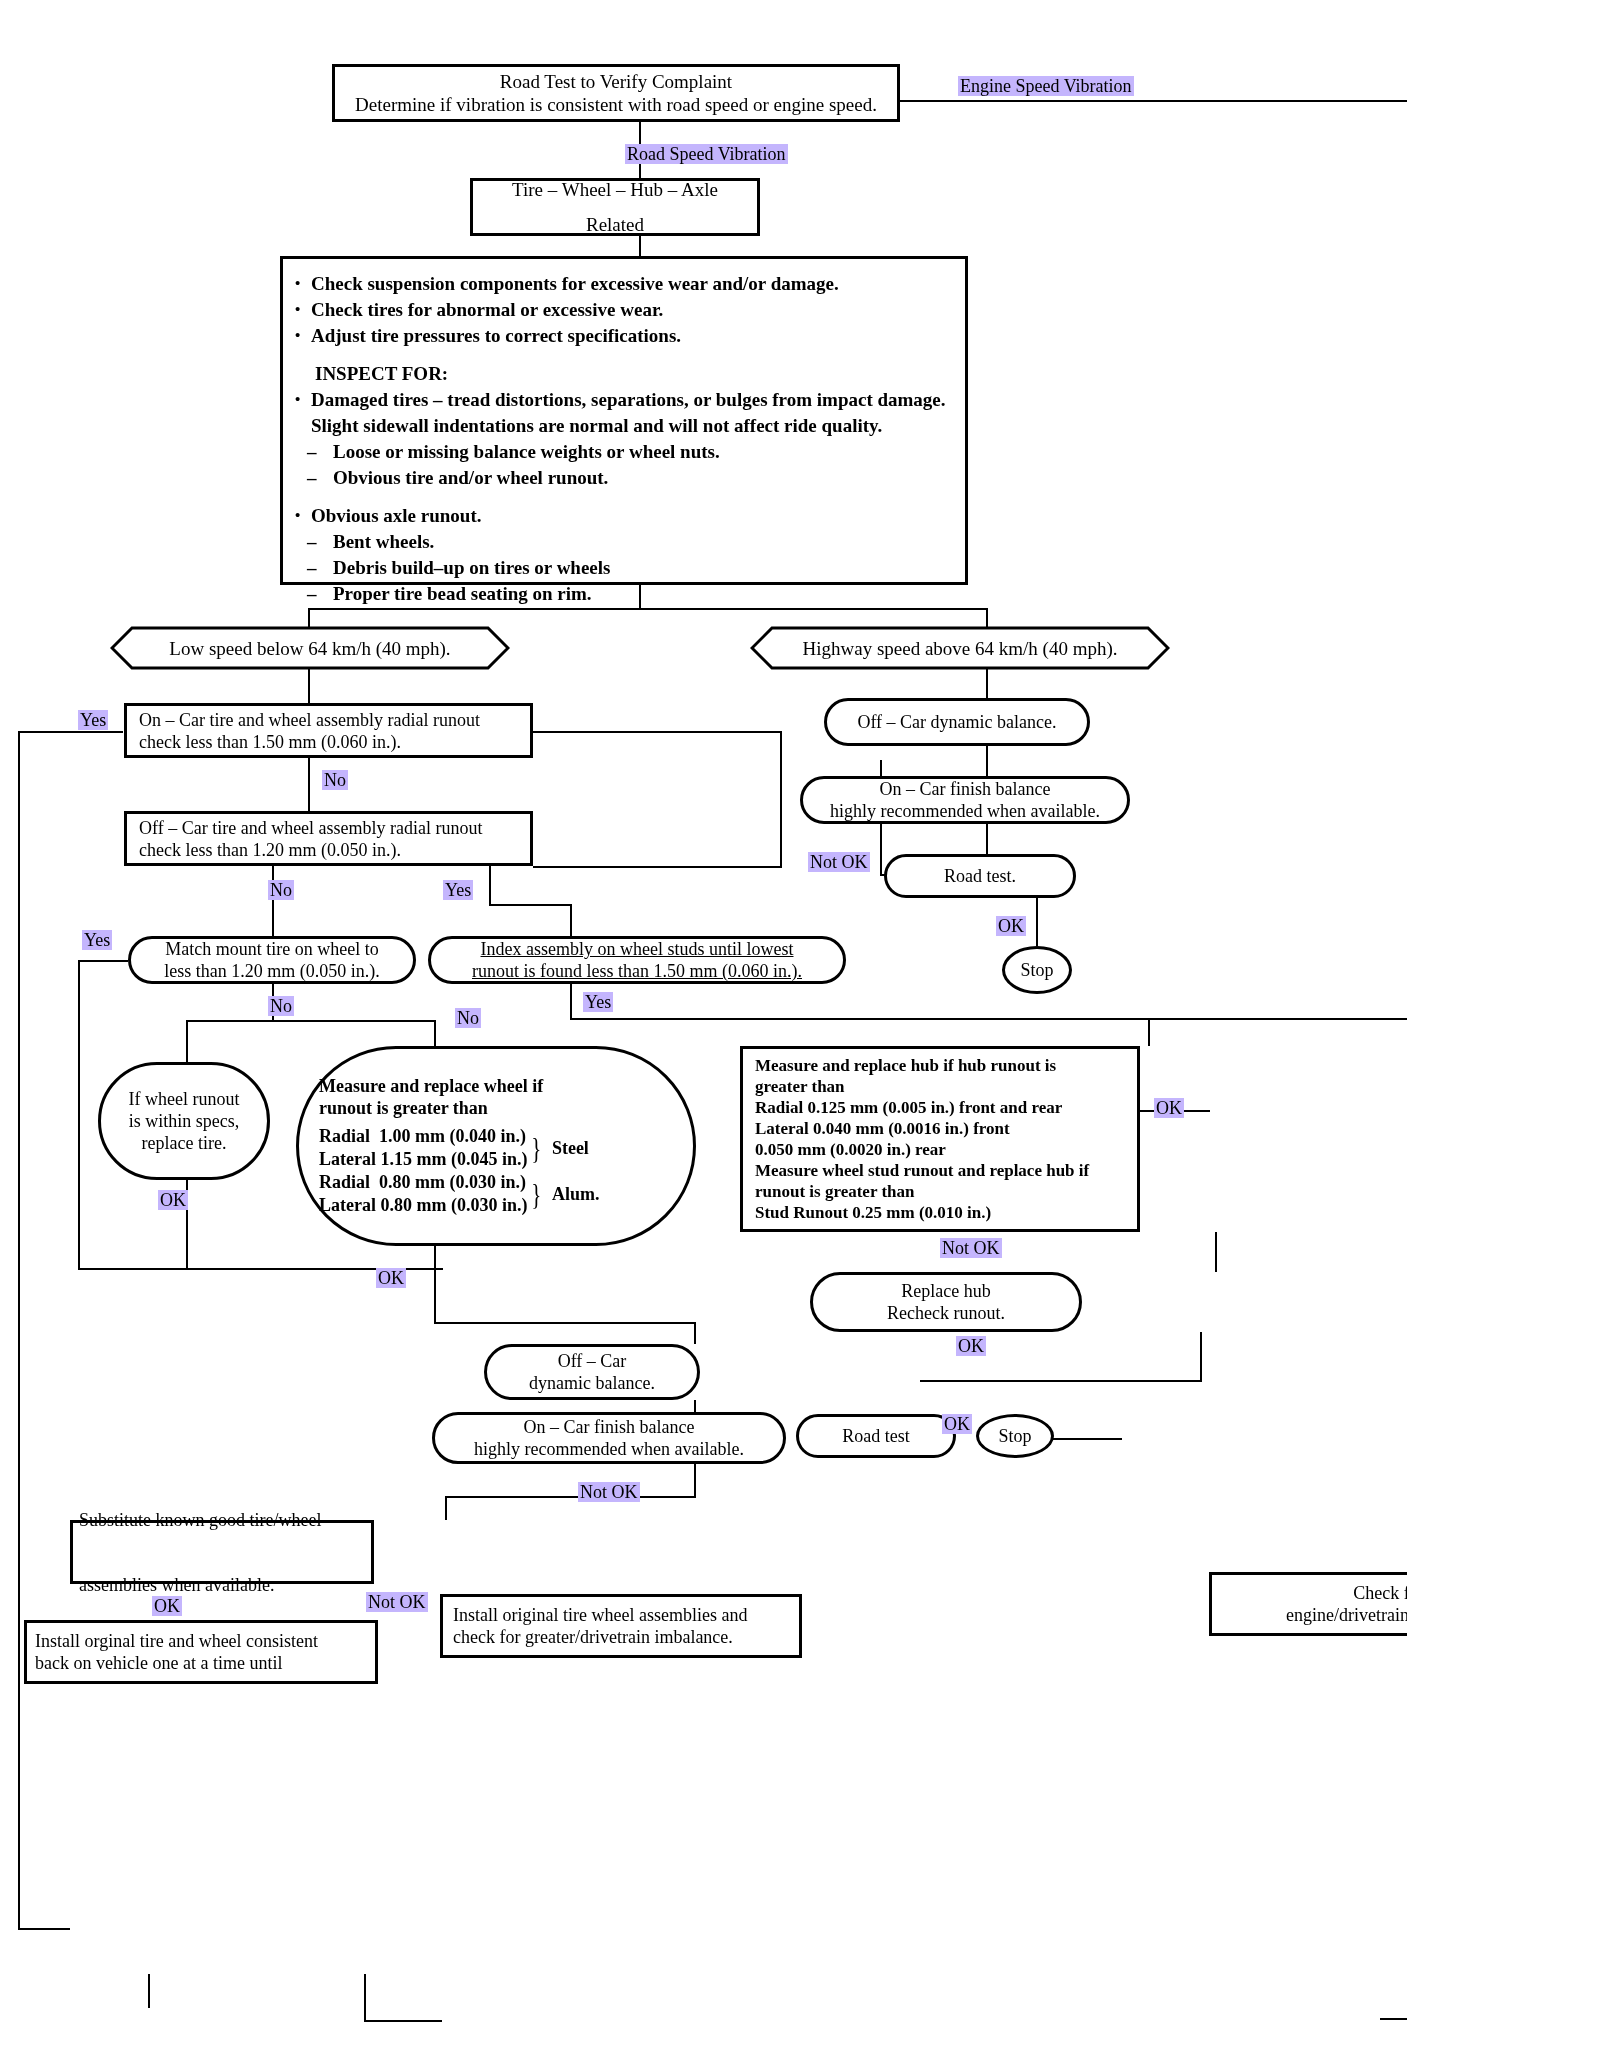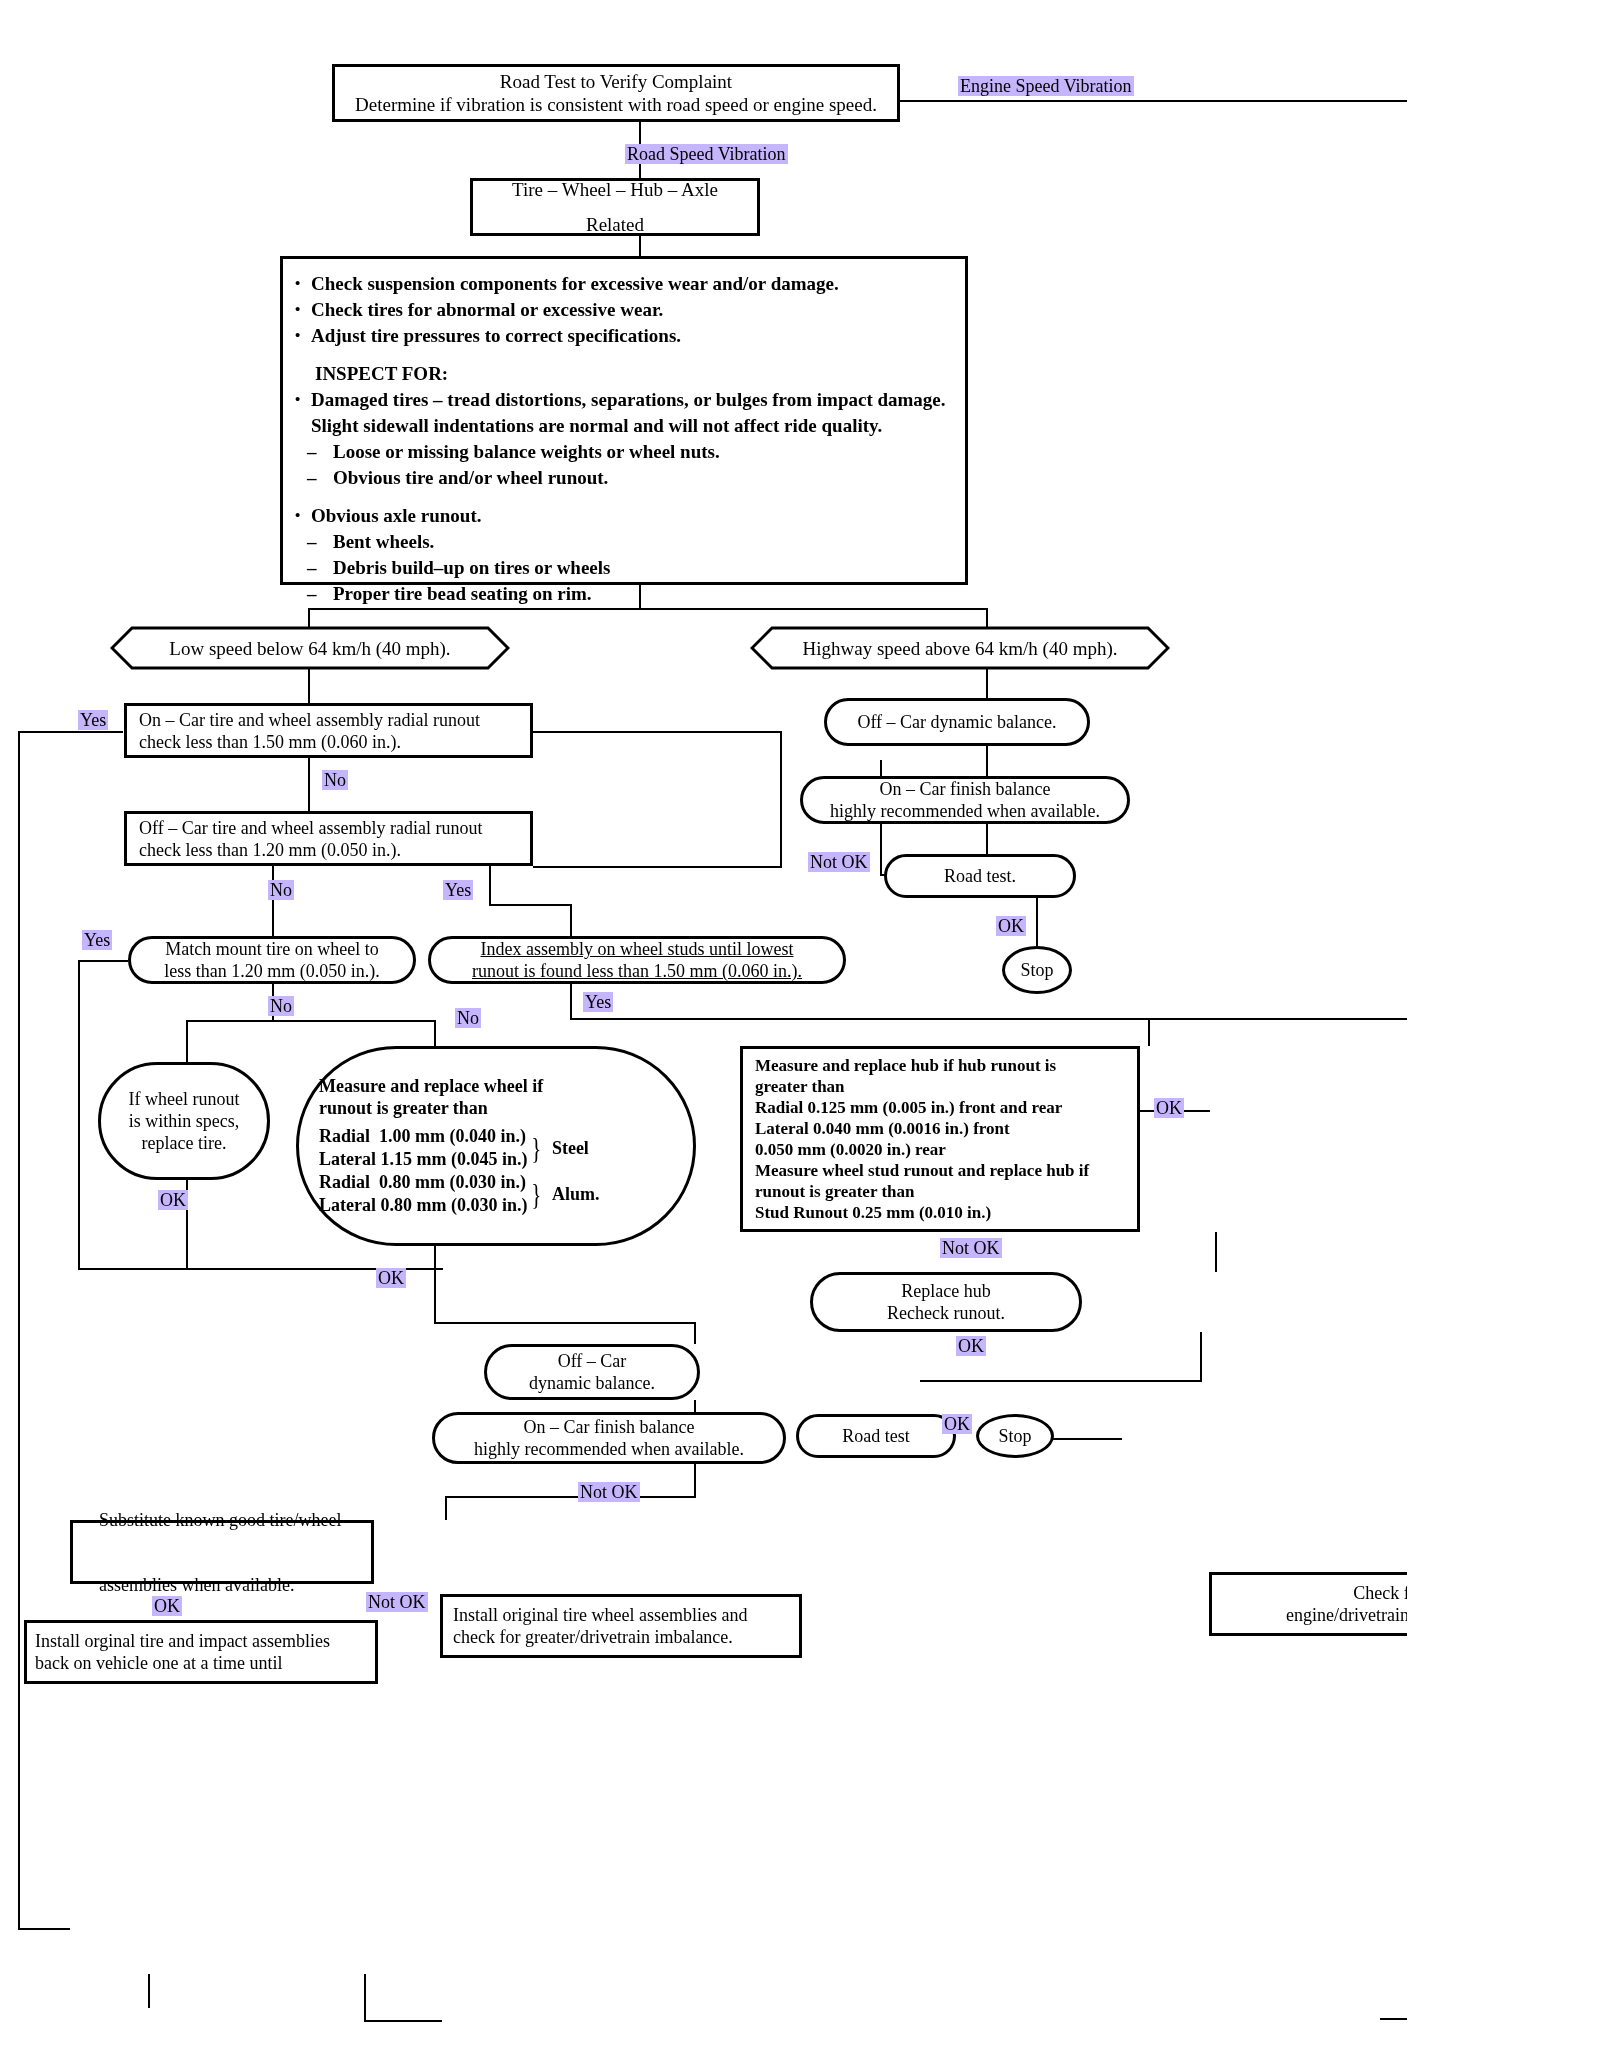--- a/index.html
+++ b/index.html
@@ -394,34 +394,34 @@
 
   <div class="node stadium" style="left:796px; top:1414px; width:160px; height:44px;">
     <span class="line t17">Road test</span>
   </div>
   <div class="elabel" style="left:942px; top:1414px;">OK</div>
 
   <div class="node oval" style="left:976px; top:1414px; width:78px; height:44px;">
     <span class="line t17">Stop</span>
   </div>
 
-  <div class="node rect thick lefttext" style="left:70px; top:1520px; width:304px; height:64px; padding-left:26px; justify-content:center;gap:43px;">
+  <div class="node rect thick lefttext" style="left:70px; top:1520px; width:304px; height:64px; padding-left:6px; justify-content:center;gap:43px;">
     <span class="line t17">Substitute known good tire/wheel</span>
     <span class="line t17">assemblies when available.</span>
   </div>
   <div class="elabel" style="left:152px; top:1596px;">OK</div>
   <div class="elabel" style="left:366px; top:1592px;">Not OK</div>
 
   <div class="node rect thick lefttext" style="left:440px; top:1594px; width:362px; height:64px; padding-left:10px; justify-content:center;">
     <span class="line t17">Install original tire wheel assemblies and</span>
     <span class="line t17">check for greater/drivetrain imbalance.</span>
   </div>
 
   <div class="node rect thick lefttext" style="left:24px; top:1620px; width:354px; height:64px; padding-left:8px; justify-content:center;">
-    <span class="line t17">Install orginal tire and impact assemblies</span>
+    <span class="line t17">Install orginal tire and wheel consistent</span>
     <span class="line t17">back on vehicle one at a time until</span>
   </div>
 
   <div class="node rect thick" style="left:1190px; top:1572px; width:360px; height:64px;margin-left:19px;">
     <span class="line t17">Check for</span>
     <span class="line t17">engine/drivetrain imbalance.</span>
   </div>
 
 </div>
 

